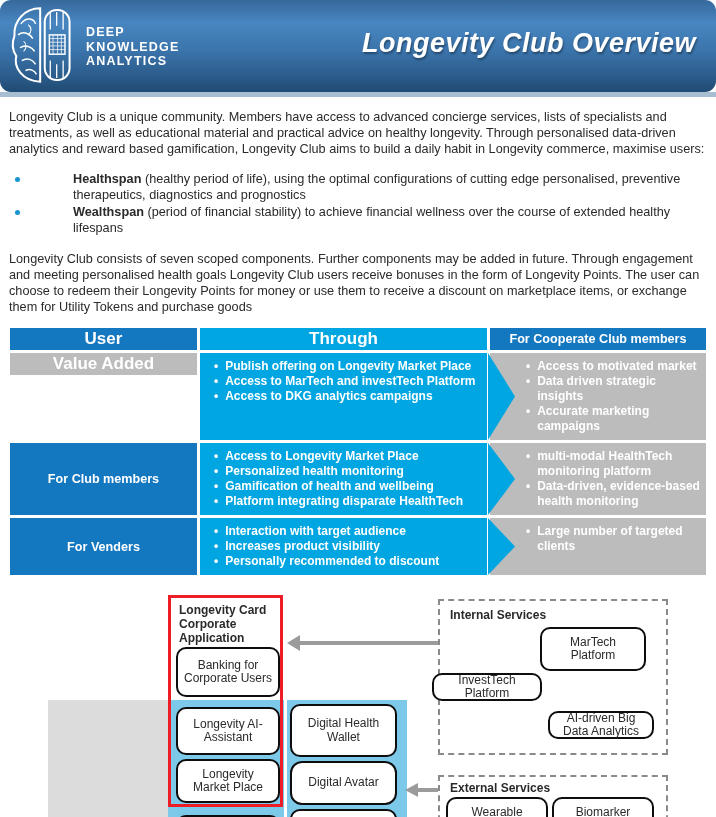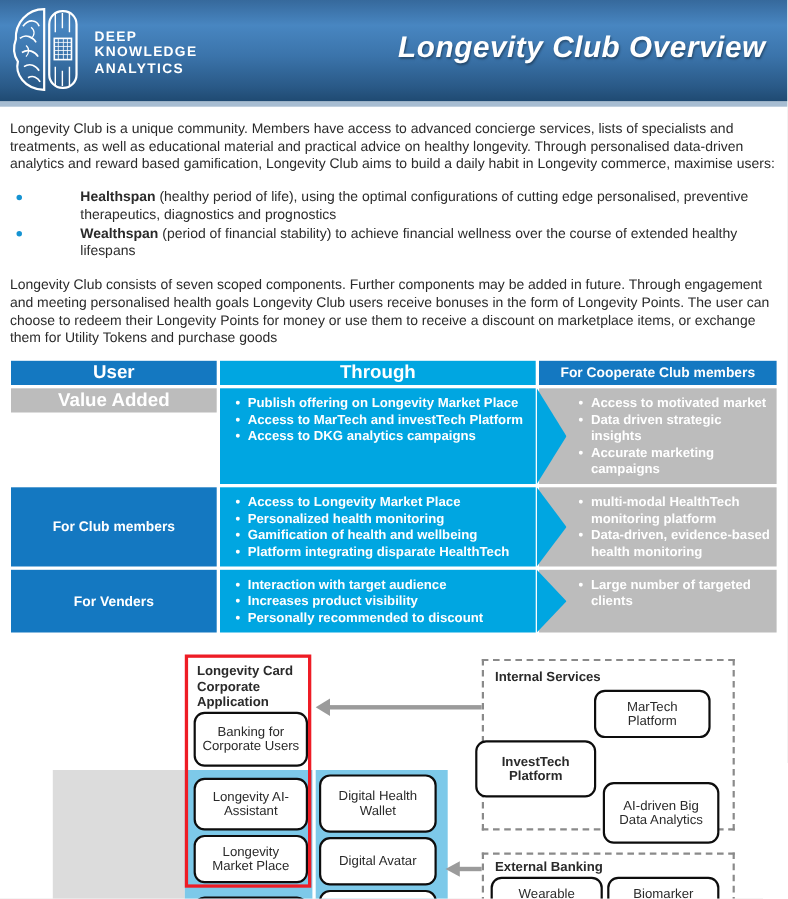--- a/index.html
+++ b/index.html
@@ -6,20 +6,21 @@
   html,body { background:#e8e8e8; }
   .page {
     width:716px; height:817px; background:#ffffff; position:relative;
     margin:0 auto; overflow:hidden;
     font-family:"Liberation Sans", sans-serif; color:#2a2a2a;
   }
   
   .banner {
     height:92px; position:relative;
     background:linear-gradient(180deg,#36699c 0%,#4886c1 25%,#3b74ab 55%,#2a5a88 85%,#1f4a72 100%);
+    border-radius:11px;
   }
   .banner-strip { height:5px; background:#a7bdd2; }
   .logo-wrap { position:absolute; left:8px; top:3px; display:flex; align-items:center; }
   .logo-text { margin-left:10px; color:#fff; font-weight:bold; font-size:12.5px;
                letter-spacing:1.2px; line-height:14.5px; }
   .page-title {
     position:absolute; right:20px; top:28px; color:#ffffff;
     font-size:27px; font-weight:bold; font-style:italic; letter-spacing:0.5px;
     text-shadow:1px 2px 2px rgba(0,0,0,0.35);
   }
@@ -225,31 +226,31 @@
     <div class="region red-rect"></div>
     <div class="grp-label" style="left:179px;top:16px;width:100px;">Longevity Card Corporate Application</div>
 
 
     <div class="dbox" style="left:176px;top:60px;width:104px;height:50px;">Banking for Corporate Users</div>
     <div class="dbox" style="left:176px;top:120px;width:104px;height:48px;">Longevity AI-Assistant</div>
     <div class="dbox" style="left:176px;top:172px;width:104px;height:44px;">Longevity Market Place</div>
     <div class="dbox" style="left:176px;top:228px;width:104px;height:36px;">mHealth app</div>
 
     <div class="dbox" style="left:290px;top:117px;width:107px;height:53px;">Digital Health Wallet</div>
-    <div class="dbox" style="left:290px;top:174px;width:107px;height:44px;">Digital Avatar</div>
+    <div class="dbox" style="left:290px;top:174px;width:107px;height:44px;border-radius:12px;">Digital Avatar</div>
     <div class="dbox" style="left:290px;top:222px;width:107px;height:48px;">Personalised Longevity Plan</div>
 
     <div class="dash-box" style="left:438px;top:12px;width:230px;height:156px;">
       <div class="grp-label" style="left:10px;top:7px;">Internal Services</div>
       <div class="dbox" style="left:100px;top:26px;width:106px;height:44px;">MarTech Platform</div>
-      <div class="dbox" style="left:-8px;top:72px;width:110px;height:52px;font-weight:bold;">InvestTech Platform</div>
-      <div class="dbox" style="left:108px;top:110px;width:106px;height:56px;">AI-driven Big Data Analytics</div>
+      <div class="dbox" style="left:-8px;top:72px;width:110px;height:28px;">InvestTech Platform</div>
+      <div class="dbox" style="left:108px;top:110px;width:106px;height:28px;">AI-driven Big Data Analytics</div>
     </div>
 
     <div class="dash-box" style="left:438px;top:188px;width:230px;height:117px;">
-      <div class="grp-label" style="left:10px;top:4px;">External Banking</div>
+      <div class="grp-label" style="left:10px;top:4px;">External Services</div>
       <div class="dbox" style="left:6px;top:20px;width:102px;height:44px;">Wearable integration</div>
       <div class="dbox" style="left:112px;top:20px;width:102px;height:44px;">Biomarker Identification</div>
 
     </div>
 
   </div>
 </div>
 
 </body></html>

